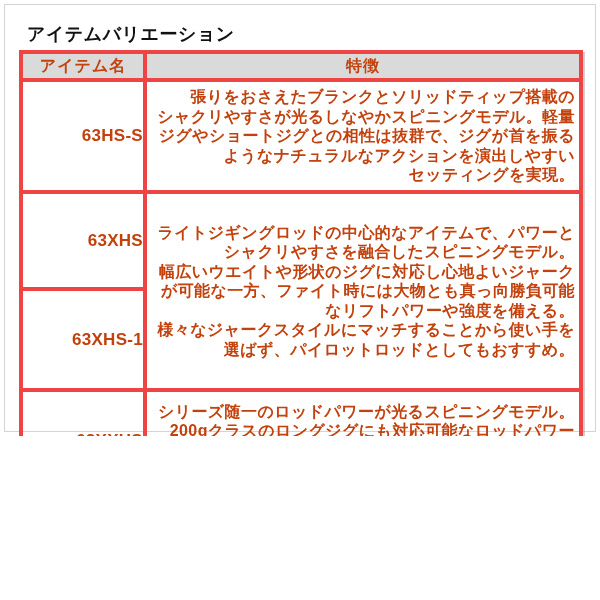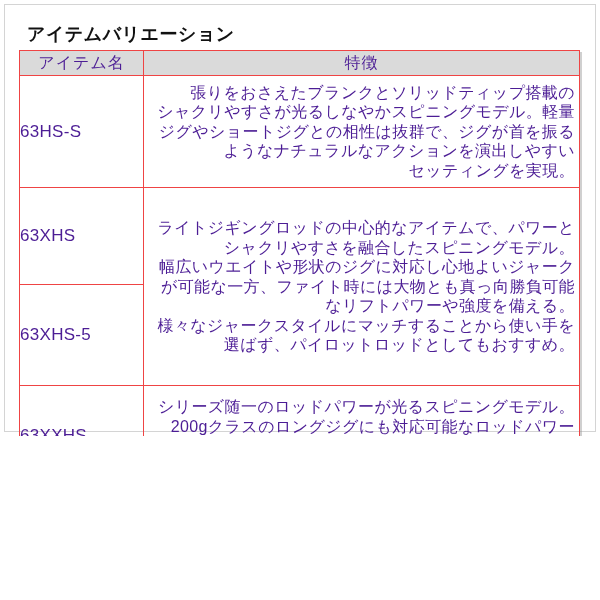--- a/index.html
+++ b/index.html
@@ -37,36 +37,36 @@
     top: 50px;
     width: 560px;
     border-collapse: collapse;
     table-layout: fixed;
     box-shadow: 2px 2px 0 rgba(150,150,150,0.45);
   }
   table.variation col.c-item { width: 124px; }
   table.variation col.c-feat { width: 436px; }
   table.variation th,
   table.variation td {
-    border: 1px solid #ef4444;
-    color: #4c1d95;
-    font-weight: normal;
+    border: 4px solid #ef4444;
+    color: #c2410c;
+    font-weight: bold;
     overflow: hidden;
   }
   table.variation th {
     background: #dadada;
     height: 24px;
     font-size: 16px;
     text-align: center;
     vertical-align: middle;
     padding: 0;
     letter-spacing: 1px;
   }
   td.item-cell {
-    text-align: left;
+    text-align: right;
     vertical-align: middle;
     font-size: 17px;
     letter-spacing: 0.3px;
     padding: 0;
   }
   td.feat-cell {
     vertical-align: middle;
     font-size: 16px;
     line-height: 19.5px;
     letter-spacing: 0.4px;
@@ -112,21 +112,21 @@
         <td class="item-cell">63XHS</td>
         <td class="feat-cell" rowspan="2">ライトジギングロッドの中心的なアイテムで、パワーと
 シャクリやすさを融合したスピニングモデル。
 幅広いウエイトや形状のジグに対応し心地よいジャーク
 が可能な一方、ファイト時には大物とも真っ向勝負可能
 なリフトパワーや強度を備える。
 様々なジャークスタイルにマッチすることから使い手を
 選ばず、パイロットロッドとしてもおすすめ。</td>
       </tr>
       <tr class="r3">
-        <td class="item-cell">63XHS-5</td>
+        <td class="item-cell">63XHS-1</td>
       </tr>
       <tr class="r4">
         <td class="item-cell">63XXHS</td>
         <td class="feat-cell" rowspan="2">シリーズ随一のロッドパワーが光るスピニングモデル。
 200gクラスのロングジグにも対応可能なロッドパワーは、
 ハイピッチジャークや振り幅の大きいパワージャークに
 最適。さらに、青物にも力負けしないリフトパワーは
 秀逸で、ターゲットに主導権を与えずアングラー主体の
 理想的なファイトを実現してくれる。
 ライトジギングロッドの枠に収まらないパワーロッドと

